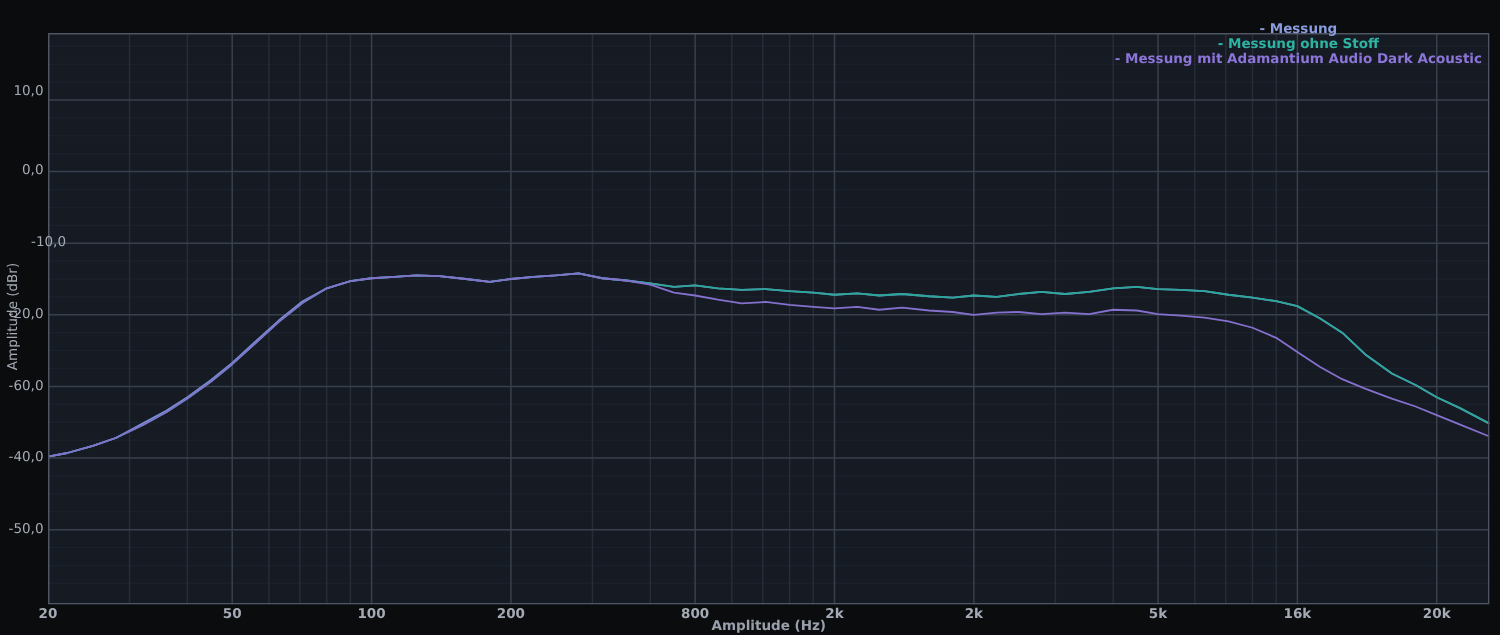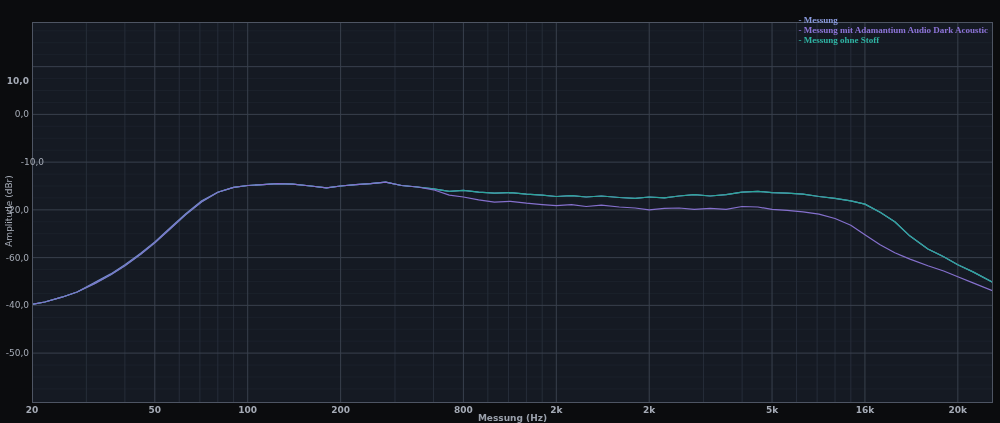--- a/index.html
+++ b/index.html
@@ -6,22 +6,22 @@
   body{width:1000px;height:423px;overflow:hidden;position:relative;
        font-family:"DejaVu Sans","Liberation Sans",sans-serif;}
   #stage{position:absolute;inset:0;background:#0b0c0e;}
   #chart-title{position:absolute;top:2px;left:0;width:970px;text-align:center;
        font-size:10px;font-weight:bold;color:#c3c7cf;letter-spacing:.1px;}
   #plot{position:absolute;left:32px;top:22px;width:961px;height:381px;background:#151a23;}
   #plot svg{position:absolute;left:0;top:0;display:block;}
   #info-box{position:absolute;left:33px;top:15px;z-index:5;background:#12161d;
        border:1px solid #565d69;color:#bcc1c9;font-size:9px;line-height:12px;
        padding:1px 5px;white-space:nowrap;}
-  #legend{position:absolute;top:15px;right:12px;z-index:5;text-align:left;
-       font-size:9px;font-weight:bold;line-height:10px;white-space:nowrap;font-family:Liberation Serif, serif;}
+  #legend{position:absolute;top:15px;right:12px;z-index:5;text-align:center;
+       font-size:9px;font-weight:bold;line-height:10px;white-space:nowrap;}
   .legend-item{display:block;}
   #y-title{position:absolute;left:-61px;top:206px;width:140px;text-align:center;
        transform:rotate(-90deg);font-size:9px;color:#a5abb6;}
   .y-tick{position:absolute;left:0;width:29px;text-align:right;font-size:9px;
        color:#a5abb6;line-height:10px;}
   .x-tick{position:absolute;top:405px;transform:translateX(-50%);font-size:9px;
        font-weight:bold;color:#a5abb6;line-height:10px;}
   #x-title{position:absolute;left:32px;top:414px;width:961px;text-align:center;
        font-size:9px;font-weight:bold;color:#9aa0ab;line-height:9px;}
 </style>
@@ -94,43 +94,43 @@
         <polyline points="0.0,282.4 12.8,280.0 29.9,275.2 45.1,270.0 63.0,260.4 78.8,251.9 92.9,242.8 108.7,231.3 122.8,219.9 138.0,206.0 153.8,191.7 169.8,178.8 185.8,170.2 201.6,165.4 215.7,163.5 230.9,162.6 245.6,161.6 260.8,162.1 278.7,164.0 294.5,165.9 308.6,164.0 323.8,162.6 338.5,161.6 353.7,160.2 369.5,163.5 385.5,165.0 401.5,166.9 417.3,169.3 431.4,168.3 446.6,170.2 462.4,171.2 478.4,170.7 494.4,172.1 510.2,173.1 524.3,174.5 539.5,173.6 554.2,175.0 569.4,174.0 587.3,175.5 603.1,176.4 617.2,175.0 632.4,175.9 647.1,174.0 662.3,172.6 678.1,174.0 694.1,172.6 710.1,170.2 725.9,169.3 740.0,170.7 755.2,171.2 771.0,172.1 787.0,174.5 803.0,176.4 818.8,178.8 832.9,182.1 848.1,190.3 862.8,199.8 878.0,214.1 895.9,227.0 911.7,234.7 925.8,242.8 941.0,249.9 961.0,260.4" fill="none" stroke="#7c90d8" stroke-width="1.2" stroke-linejoin="round"></polyline>
         <polyline points="0.0,282.4 12.8,280.0 29.9,275.2 45.1,270.0 63.0,261.4 78.8,252.8 92.9,243.7 108.7,232.3 122.8,220.8 138.0,207.0 153.8,192.6 169.8,179.8 185.8,170.2 201.6,165.4 215.7,163.5 230.9,162.6 245.6,161.6 260.8,162.1 278.7,164.0 294.5,165.9 308.6,164.0 323.8,162.6 338.5,161.6 353.7,160.2 369.5,163.5 385.5,165.0 401.5,166.9 417.3,169.3 431.4,168.3 446.6,170.2 462.4,171.2 478.4,170.7 494.4,172.1 510.2,173.1 524.3,174.5 539.5,173.6 554.2,175.0 569.4,174.0 587.3,175.5 603.1,176.4 617.2,175.0 632.4,175.9 647.1,174.0 662.3,172.6 678.1,174.0 694.1,172.6 710.1,170.2 725.9,169.3 740.0,170.7 755.2,171.2 771.0,172.1 787.0,174.5 803.0,176.4 818.8,178.8 832.9,182.1 848.1,190.3 862.8,199.8 878.0,214.1 895.9,227.0 911.7,234.7 925.8,242.8 941.0,249.9 961.0,260.4" fill="none" stroke="#2ba79a" stroke-width="1.2" stroke-linejoin="round"></polyline>
         <polyline points="0.0,282.4 12.8,280.0 29.9,275.2 45.1,270.0 63.0,261.4 78.8,252.8 92.9,243.7 108.7,232.3 122.8,220.8 138.0,207.0 153.8,192.6 169.8,179.8 185.8,170.2 201.6,165.4 215.7,163.5 230.9,162.6 245.6,161.6 260.8,162.1 278.7,164.0 294.5,165.9 308.6,164.0 323.8,162.6 338.5,161.6 353.7,160.2 369.5,163.5 385.5,165.0 401.5,167.8 417.3,173.1 431.4,175.0 446.6,177.8 462.4,180.2 478.4,179.3 494.4,181.2 510.2,182.6 524.3,183.6 539.5,182.6 554.2,184.5 569.4,183.1 587.3,185.0 603.1,186.0 617.2,187.9 632.4,186.4 647.1,186.0 662.3,187.4 678.1,186.4 694.1,187.4 710.1,184.5 725.9,185.0 740.0,187.4 755.2,188.4 771.0,189.8 787.0,192.2 803.0,196.5 818.8,203.2 832.9,212.7 848.1,222.7 862.8,230.8 878.0,237.1 895.9,243.7 911.7,249.0 925.8,254.7 941.0,260.9 961.0,269.0" fill="none" stroke="#8570cd" stroke-width="1.2" stroke-linejoin="round"></polyline>
         <rect x="0.5" y="0.5" width="960" height="380" fill="none" stroke="#4e5563"></rect>
       </svg>
   </div>
 
 
   <div id="legend">
     <span class="legend-item" style="color: rgb(138, 155, 222);">- Messung</span>
+    <span class="legend-item" style="color: rgb(47, 179, 163);">- Messung ohne Stoff</span>
     <span class="legend-item" style="color: rgb(141, 116, 216);">- Messung mit Adamantium Audio Dark Acoustic</span>
-    <span class="legend-item" style="color: rgb(47, 179, 163);">- Messung ohne Stoff</span>
   </div>
 
   <div id="y-title">Amplitude (dBr)</div>
 
   <div id="y-ticks">
-      <div class="y-tick" style="top: 76px; font-weight: bold;">10,0</div>
+      <div class="y-tick" style="top: 56px;">10,0</div>
       <div class="y-tick" style="top: 109.385px;">0,0</div>
       <div class="y-tick" style="top: 157.13px; margin-left: 15px;">-10,0</div>
       <div class="y-tick" style="top: 204.874px;">-20,0</div>
       <div class="y-tick" style="top: 252.618px;">-60,0</div>
       <div class="y-tick" style="top: 300.363px;">-40,0</div>
       <div class="y-tick" style="top: 348.107px;">-50,0</div>
     </div>
   <div id="x-ticks">
       <div class="x-tick" style="left: 32px;">20</div>
       <div class="x-tick" style="left: 154.809px;">50</div>
       <div class="x-tick" style="left: 247.71px;">100</div>
       <div class="x-tick" style="left: 340.612px;">200</div>
       <div class="x-tick" style="left: 463.421px;">800</div>
       <div class="x-tick" style="left: 556.322px;">2k</div>
       <div class="x-tick" style="left: 649.224px;">2k</div>
       <div class="x-tick" style="left: 772.033px;">5k</div>
       <div class="x-tick" style="left: 864.934px;">16k</div>
       <div class="x-tick" style="left: 957.836px;">20k</div>
     </div>
 
-  <div id="x-title">Messung (Hz)</div>
+  <div id="x-title">Amplitude (Hz)</div>
 
 </div>
 
 </body></html>

